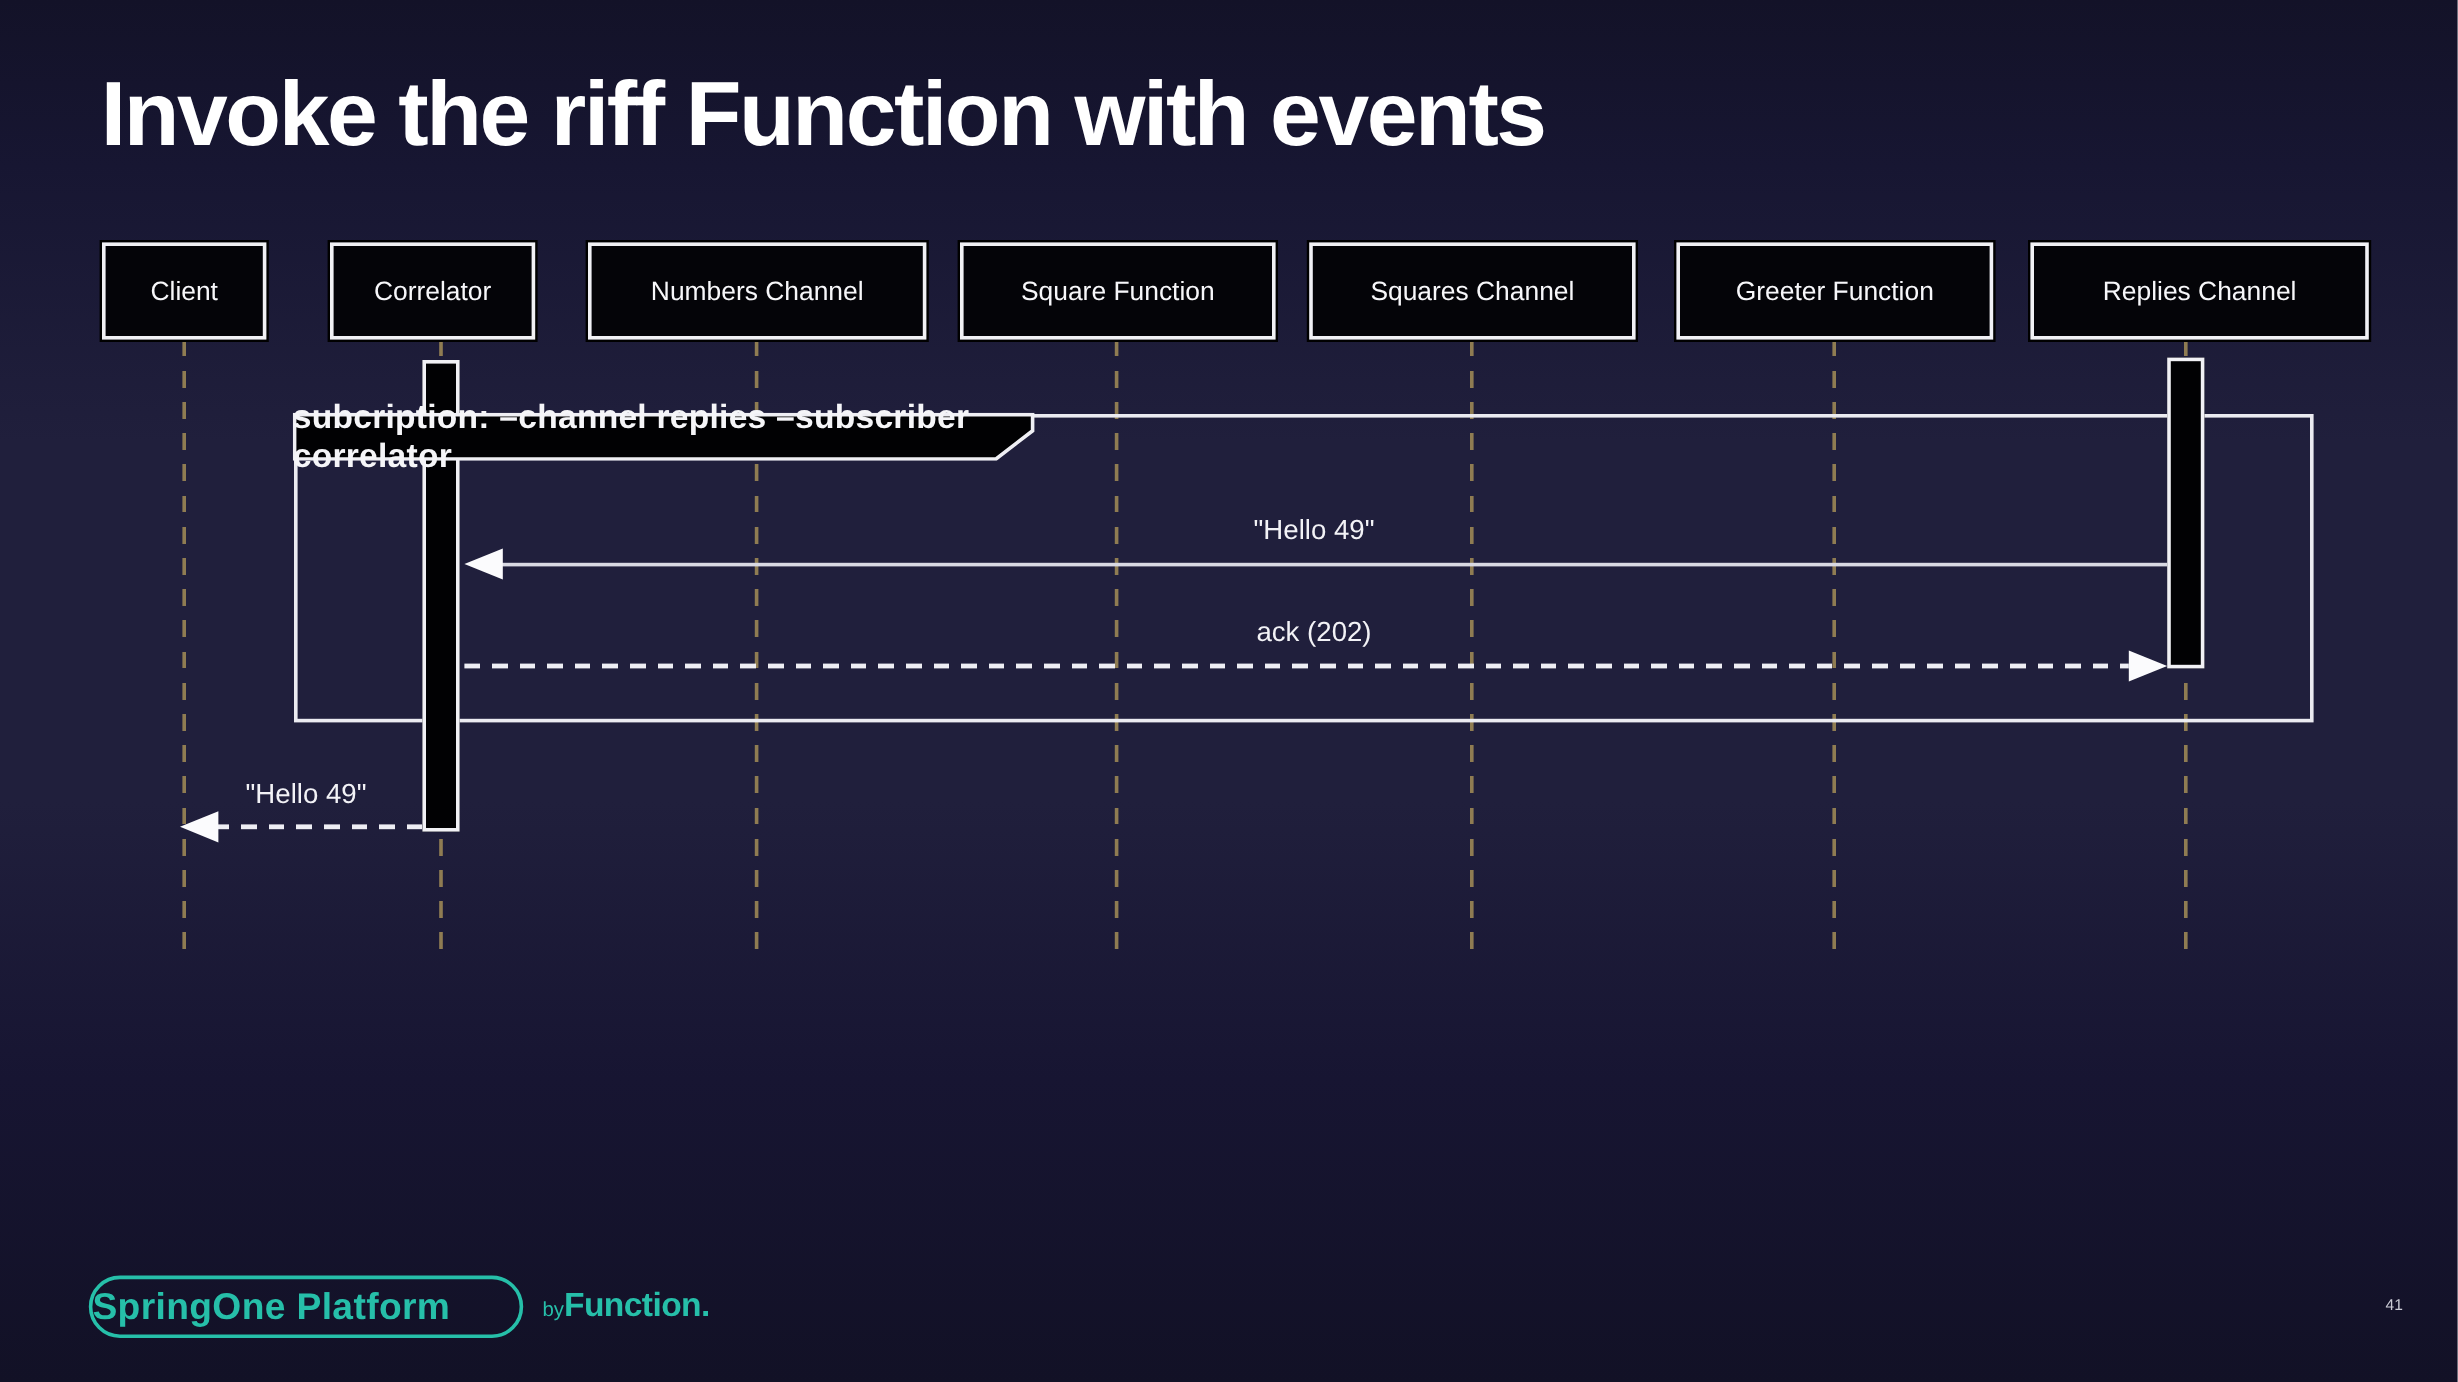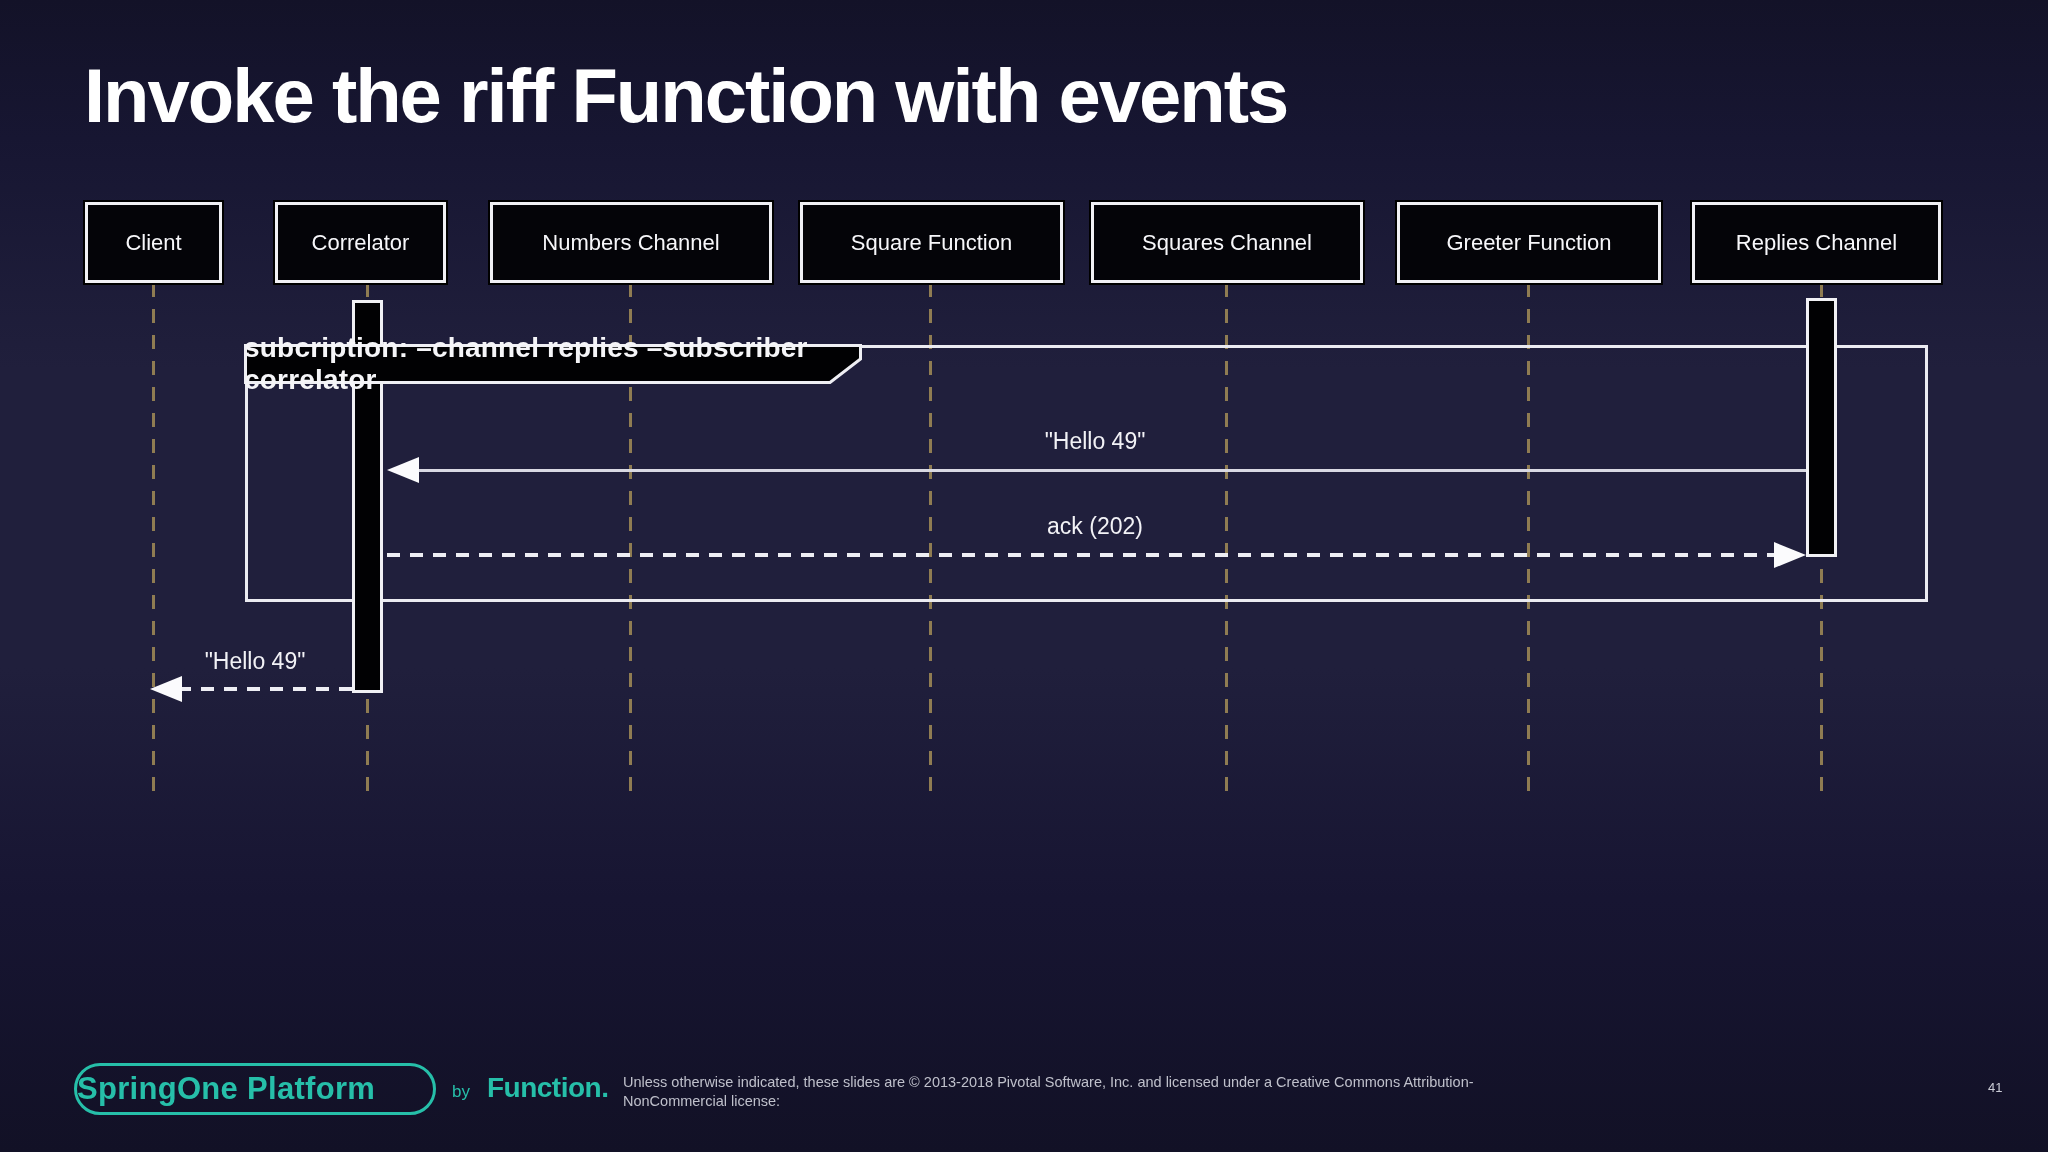--- a/index.html
+++ b/index.html
@@ -60,21 +60,21 @@
     border-top:13px solid transparent; border-bottom:13px solid transparent;
     border-left:32px solid #fbfbfd;
   }
   
   #logo-pill {
     position:absolute; left:74px; top:1063px; width:362px; height:52px;
     border:3px solid #26bfa9; border-radius:28px;
     display:flex; align-items:center; justify-content:flex-start;
     color:#26bfa9; font-size:31px; font-weight:bold; letter-spacing:0.3px;
   }
-  #byline { position:absolute; left:452px; top:1072px; display:flex; align-items:baseline; gap:17px; color:#26bfa9; }
+  #byline { position:absolute; left:452px; top:1072px; display:flex; align-items:baseline; gap:0; color:#26bfa9; }
   #by-word { font-size:17px; }
   #brand-word { font-size:28px; font-weight:800; letter-spacing:-0.5px; }
   #license { position:absolute; left:623px; top:1073px; width:920px; color:#bfc0cb; font-size:14.5px; line-height:19px; }
   #page-number { position:absolute; left:1988px; top:1080px; color:#cbccd6; font-size:13px; }
 </style>
 </head>
 <body>
 
 <div id="slide">
 
@@ -101,21 +101,21 @@
       </div>
     <div class="participant" style="left:800px;width:263px">
         <span>Square Function</span>
       </div>
     <div class="participant" style="left:1091px;width:272px">
         <span>Squares Channel</span>
       </div>
     <div class="participant" style="left:1397px;width:264px">
         <span>Greeter Function</span>
       </div>
-    <div class="participant" style="left:1692px;width:249px">
+    <div class="participant" style="left:1692px;width:282px">
         <span>Replies Channel</span>
       </div>
 
     <div id="frame"></div>
 
     <div id="frame-label">
       <svg width="620" height="40">
         <path d="M1.5,1.5 L616.5,1.5 L616.5,15 L586,38.5 L1.5,38.5 Z" fill="#010103" stroke="#efeff4" stroke-width="3"></path>
       </svg>
       <div id="frame-label-text">subcription: –channel replies –subscriber correlator</div>
@@ -140,18 +140,17 @@
 
   <div id="footer">
     <div id="logo-pill">
       <span>SpringOne Platform</span>
     </div>
     <div id="byline">
       <span id="by-word">by</span>
       <span id="brand-word">Function.</span>
     </div>
     <div id="license">
-      <div>Unless otherwise indicated, these slides are © 2013-2018 Pivotal Software, Inc. and licensed under a Creative Commons Attribution-NonCommercial license:</div>
     </div>
     <div id="page-number">41</div>
   </div>
 
 </div>
 
 </body></html>

